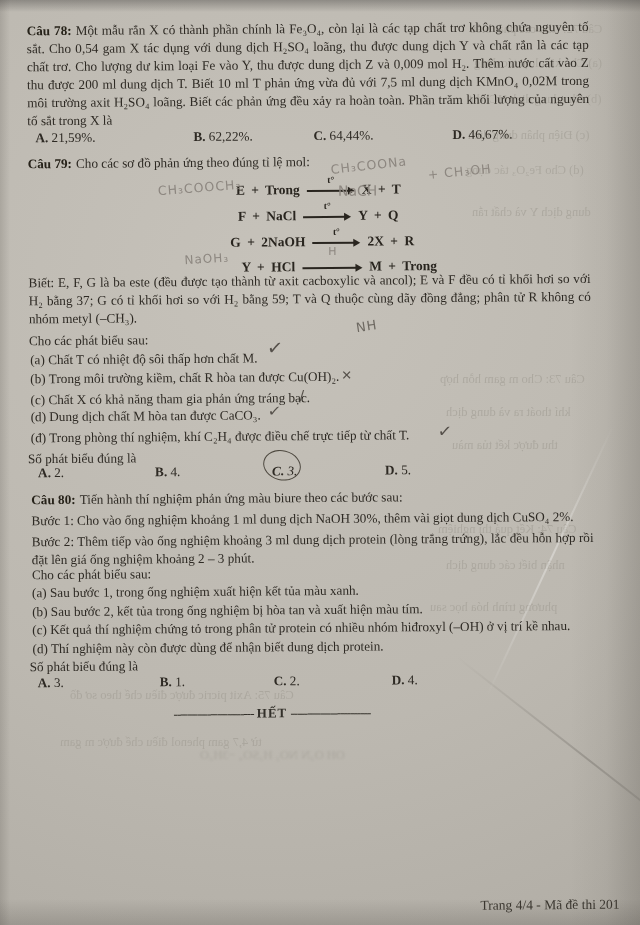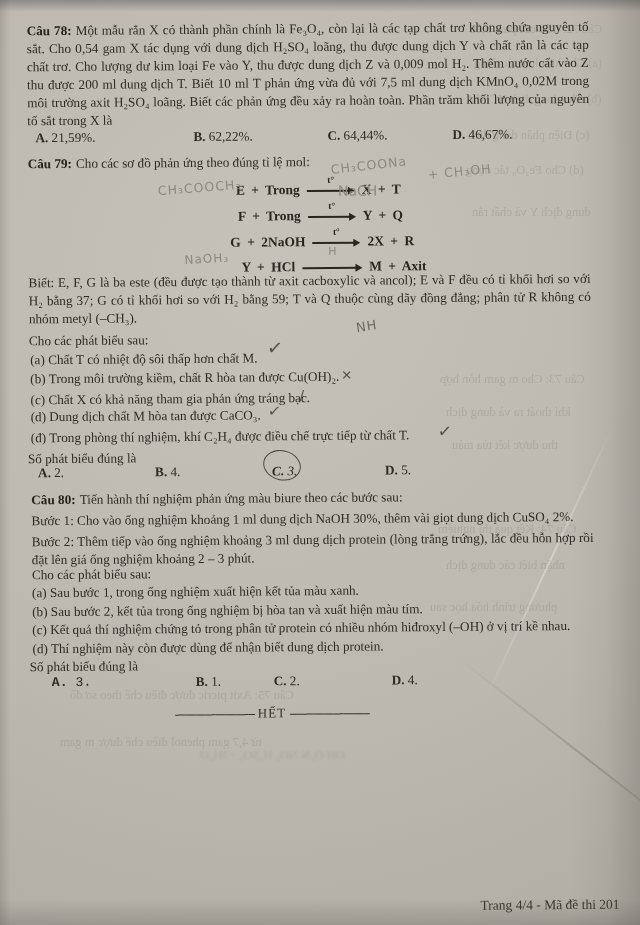--- a/index.html
+++ b/index.html
@@ -40,21 +40,21 @@
   .hw{position:absolute;font-family:"DejaVu Sans",sans-serif;color:#8d8780;
       letter-spacing:1px;white-space:nowrap;}
   .pen{position:absolute;font-family:"DejaVu Sans",sans-serif;color:#55504a;white-space:nowrap;}
   .circle-mark{position:absolute;left:263px;top:450px;width:36px;height:28px;
       border:1.7px solid #4d483f;border-radius:50%;transform:rotate(14deg);}
   
   .ghost{position:absolute;transform:scaleX(-1);color:#a19d94;opacity:.62;
       filter:blur(.6px);font-size:12.5px;white-space:nowrap;}
   .endline{position:absolute;left:150px;top:704px;width:240px;text-align:center;
       font-size:13px;white-space:nowrap;color:#33302a;}
-  .endline b{font-weight:normal;letter-spacing:1px;}
+  .endline b{font-weight:bold;letter-spacing:1px;}
   .footer{position:absolute;right:24px;top:898px;font-size:13.5px;color:#3a362f;white-space:nowrap;}
 </style>
 </head>
 <body>
 
 <div class="page">
 
   <div class="ghost" style="left:470px;top:22px;">Câu 72: Cho các phát biểu</div>
   <div class="ghost" style="left:474px;top:56px;">(a) Cho kim loại tác dụng</div>
   <div class="ghost" style="left:470px;top:92px;">(b) Cho dung dịch HCl dư</div>
@@ -75,39 +75,39 @@
   <div class="crease1"></div>
 
   <div class="content">
 
     <div class="para" style="top:20px;">
       <b class="qlabel">Câu 78:</b><span>Một mẫu rắn X có thành phần chính là Fe₃O₄, còn lại là các tạp chất trơ không chứa nguyên tố sắt. Cho 0,54 gam X tác dụng với dung dịch H₂SO₄ loãng, thu được dung dịch Y và chất rắn là các tạp chất trơ. Cho lượng dư kim loại Fe vào Y, thu được dung dịch Z và 0,009 mol H₂. Thêm nước cất vào Z thu được 200 ml dung dịch T. Biết 10 ml T phản ứng vừa đủ với 7,5 ml dung dịch KMnO₄ 0,02M trong môi trường axit H₂SO₄ loãng. Biết các phản ứng đều xảy ra hoàn toàn. Phần trăm khối lượng của nguyên tố sắt trong X là</span>
     </div>
     <div class="optrow abs" style="top:127px;left:0;width:640px;height:18px;">
       <span class="opt" style="left:38px;"><b>A.</b> <span>21,59%.</span></span>
       <span class="opt" style="left:196px;"><b>B.</b> <span>62,22%.</span></span>
-      <span class="opt" style="left:330px;text-align:center;"><b>C.</b> <span>64,44%.</span></span>
+      <span class="opt" style="left:316px;text-align:center;"><b>C.</b> <span>64,44%.</span></span>
       <span class="opt" style="left:455px;"><b>D.</b> <span>46,67%.</span></span>
     </div>
 
     <div class="abs nowrap" style="top:153px;left:30px;">
       <b class="qlabel">Câu 79:</b><span>Cho các sơ đồ phản ứng theo đúng tỉ lệ mol:</span>
     </div>
 
     <div class="eq" style="top:181px;left:238px;">
       <span>E + Trong</span><span class="arrow"><span class="cond">t°</span><span class="shaft"></span><span class="head"></span></span><span>X + T</span>
     </div>
     <div class="eq" style="top:207px;left:240px;">
-      <span>F + Trong</span><span class="arrow"><span class="cond">t°</span><span class="shaft"></span><span class="head"></span></span><span>Y + Q</span>
+      <span>F + NaCl</span><span class="arrow"><span class="cond">t°</span><span class="shaft"></span><span class="head"></span></span><span>Y + Q</span>
     </div>
     <div class="eq" style="top:233px;left:232px;">
       <span>G + 2NaOH</span><span class="arrow"><span class="cond">t°</span><span class="shaft"></span><span class="head"></span></span><span>2X + R</span>
     </div>
     <div class="eq" style="top:258px;left:243px;">
-      <span>Y + HCl</span><span class="arrow long"><span class="shaft"></span><span class="head"></span></span><span>M + Axit</span>
+      <span>Y + HCl</span><span class="arrow long"><span class="shaft"></span><span class="head"></span></span><span>M + Trong</span>
     </div>
 
     <div class="hw" style="left:160px;top:178px;font-size:12.5px;transform:rotate(-4deg);">CH₃COOCH₃</div>
     <div class="hw" style="left:333px;top:157px;font-size:12.5px;transform:rotate(-6deg);">CH₃COONa</div>
     <div class="hw" style="left:430px;top:164px;font-size:12.5px;transform:rotate(-5deg);">+ CH₃OH</div>
     <div class="hw" style="left:340px;top:182px;font-size:14px;letter-spacing:0;">NaCH</div>
     <div class="hw" style="left:186px;top:249px;font-size:12px;transform:rotate(-3deg);">NaOH₃</div>
     <div class="hw" style="left:330px;top:243px;font-size:11px;">H</div>
 
     <div class="para" style="top:272px;">
@@ -148,22 +148,22 @@
     </div>
     <div class="abs nowrap" style="top:564px;left:31px;">Cho các phát biểu sau:</div>
 
     <div class="abs nowrap" style="top:582px;left:31px;">(a) Sau bước 1, trong ống nghiệm xuất hiện kết tủa màu xanh.</div>
     <div class="abs nowrap" style="top:601px;left:31px;">(b) Sau bước 2, kết tủa trong ống nghiệm bị hòa tan và xuất hiện màu tím.</div>
     <div class="abs nowrap" style="top:619px;left:31px;">(c) Kết quả thí nghiệm chứng tỏ trong phân tử protein có nhiều nhóm hiđroxyl (–OH) ở vị trí kề nhau.</div>
     <div class="abs nowrap" style="top:638px;left:31px;">(d) Thí nghiệm này còn được dùng để nhận biết dung dịch protein.</div>
 
     <div class="abs nowrap" style="top:656px;left:28px;">Số phát biểu đúng là</div>
     <div class="optrow abs" style="top:672px;left:0;width:640px;height:18px;">
-      <span class="opt" style="left:50px;font-family:Liberation Mono, monospace;"><b>A.</b> <span>3.</span></span>
-      <span class="opt" style="left:158px;margin-left:36px;"><b>B.</b> <span>1.</span></span>
+      <span class="opt" style="left:36px;"><b>A.</b> <span>3.</span></span>
+      <span class="opt" style="left:158px;"><b>B.</b> <span>1.</span></span>
       <span class="opt" style="left:272px;"><b>C.</b> <span>2.</span></span>
       <span class="opt" style="left:390px;"><b>D.</b> <span>4.</span></span>
     </div>
 
     <div class="endline">
       <span style="letter-spacing:-1px;">------------------------</span>
       <b>HẾT</b>
       <span style="letter-spacing:-1px;">------------------------</span>
     </div>
 

